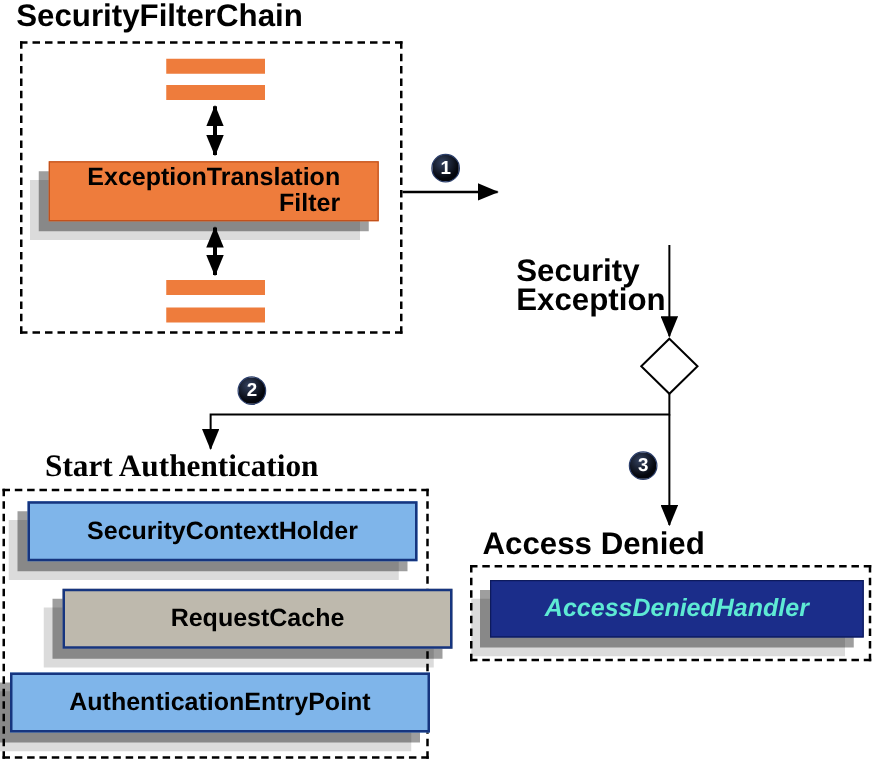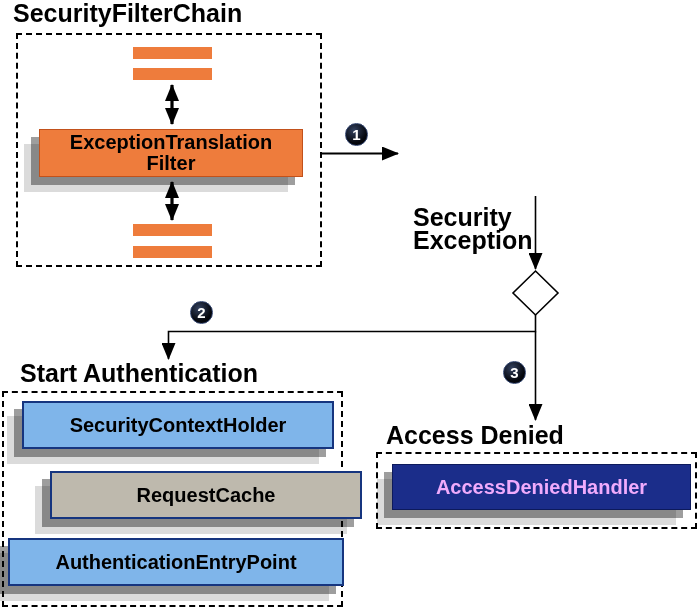--- a/index.html
+++ b/index.html
@@ -39,34 +39,36 @@
     justify-content: center;
     text-align: center;
     font-size: 20px;
     line-height: 21px;
     box-shadow: -8px 8px 0 0 rgba(0,0,0,0.38), -15px 15px 0 0 rgba(0,0,0,0.14);
   }
 
   .node.etf {
     background: var(--orange, #EE7C3C);
     border: 1px solid var(--orange-border, #C2511B);
+    text-align: right;
   }
   .node.blue {
     background: var(--light-blue, #7FB5EA);
     border: 2px solid var(--blue-border, #16357F);
     align-items: center;
   }
   .node.gray {
     background: var(--gray, #BEB9AD);
     border: 2px solid var(--blue-border, #16357F);
   }
   .node.navy {
     background: var(--navy, #1B2D8A);
     border: 1px solid var(--navy-border, #0D1A5C);
-    color: #f0abfc;
+    color: #5eead4;
+    font-style: italic;
   }
 
   .orange-bar {
     position: absolute;
     background: var(--orange, #EE7C3C);
   }
 
   .badge {
     position: absolute;
     width: 23px; height: 23px;
@@ -131,21 +133,21 @@
 
   <div class="label" style="left:413px; top:206px;">
     <div>Security</div>
     <div>Exception</div>
   </div>
 
   <div class="badge" style="left:190px; top:301px;">2</div>
 
   <div class="badge" style="left:503px; top:361px;">3</div>
 
-  <div class="label" style="left:20px; top:362px;">Start Authentication</div>
+  <div class="label" style="left:36px; top:362px;font-family:Liberation Serif, serif;">Start Authentication</div>
 
   <div class="dashed" style="left:2px; top:391px; width:341px; height:216px;">
     <div class="node blue" style="left:18px; top:8px; width:312px; height:48px;">
       <span>SecurityContextHolder</span>
     </div>
     <div class="node gray" style="left:18px; top:78px; width:312px; height:48px;margin-left:28px;">
       <span>RequestCache</span>
     </div>
     <div class="node blue" style="left:4px; top:145px; width:336px; height:48px;">
       <span>AuthenticationEntryPoint</span>

